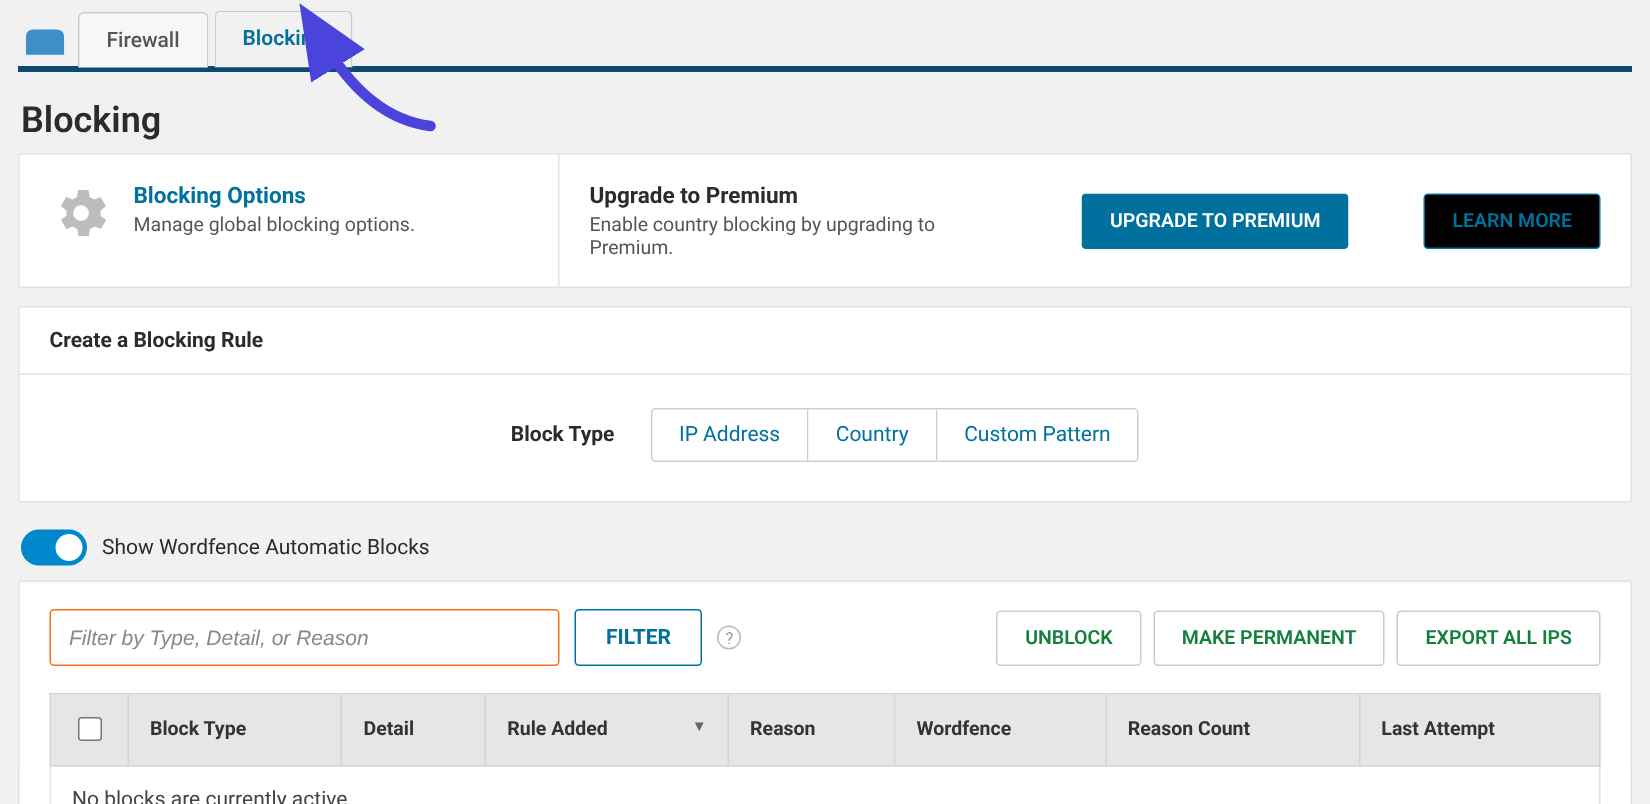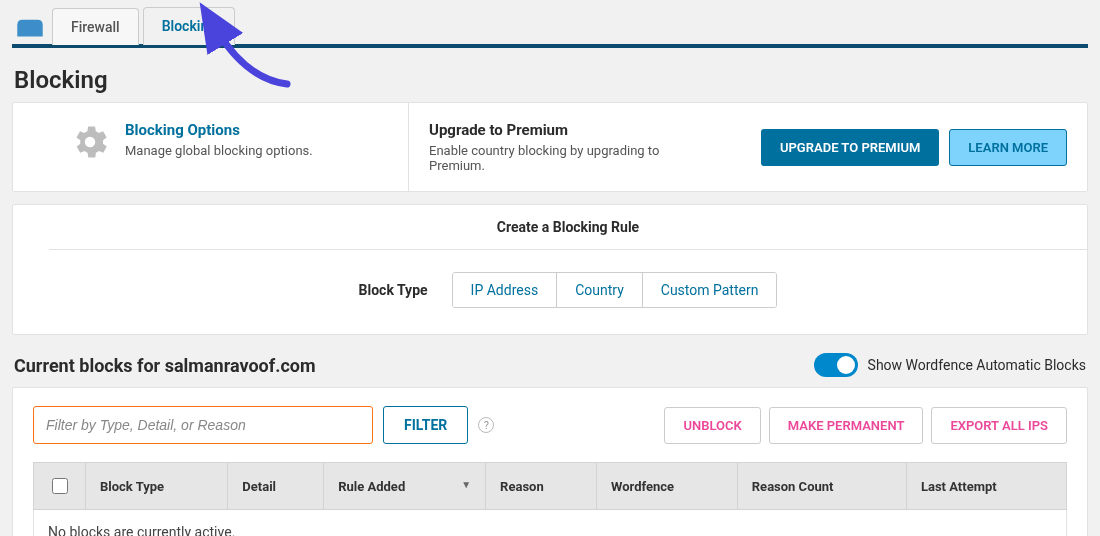--- a/index.html
+++ b/index.html
@@ -82,21 +82,20 @@
     margin-top: -26px;
     cursor: pointer;
   }
   .learn-link svg { width: 12px; height: 12px; vertical-align: -1px; }
 
   
   .card {
     background: var(--card);
     border: 1px solid var(--border);
     border-radius: 2px;
-    padding-left: 36px;
   }
   .top-row {
     display: flex;
     margin-top: 8px;
   }
   .top-left, .top-right { padding: 18px 20px; }
   .top-left {
     width: 360px;
     border-right: 1px solid var(--border);
     display: flex;
@@ -126,25 +125,25 @@
     padding: 10px 18px;
     border-radius: 3px;
     font-weight: 600;
     font-size: 13px;
     cursor: pointer;
     text-align: center;
     white-space: nowrap;
     border: 1px solid transparent;
   }
   .btn-primary { background: var(--blue); color: #fff; }
-  .btn-outline { background: #7dd3fc; color: var(--blue); border: 1px solid var(--blue); }
-  .btn-plain { background: #fff; color: #ec4899; border: 1px solid #ccc; }
-
-  
-  .rule-card { margin-top: 12px; text-align: center; }
+  .btn-outline { background: #000000; color: var(--blue); border: 1px solid var(--blue); margin-left: 40px; }
+  .btn-plain { background: #fff; color: #15803d; border: 1px solid #ccc; }
+
+  
+  .rule-card { margin-top: 12px; }
   .rule-header {
     padding: 14px 20px;
     font-weight: 700;
     border-bottom: 1px solid var(--border);
   }
   .rule-body {
     padding: 22px 20px 26px 20px;
     display: flex;
     align-items: center;
     justify-content: center;
@@ -314,21 +313,20 @@
       <div class="rule-label">Block Type</div>
       <div class="seg">
         <div class="seg-item">IP Address</div>
         <div class="seg-item">Country</div>
         <div class="seg-item">Custom Pattern</div>
       </div>
     </div>
   </div>
 
   <div class="blocks-header">
-    <h2>Current blocks for salmanravoof.com</h2>
     <div class="toggle-row">
       <div class="toggle"></div>
       <span>Show Wordfence Automatic Blocks</span>
     </div>
   </div>
 
   <div class="card blocks-card">
     <div class="filter-row">
       <div class="filter-left">
         <input class="filter-input" placeholder="Filter by Type, Detail, or Reason" style="">

